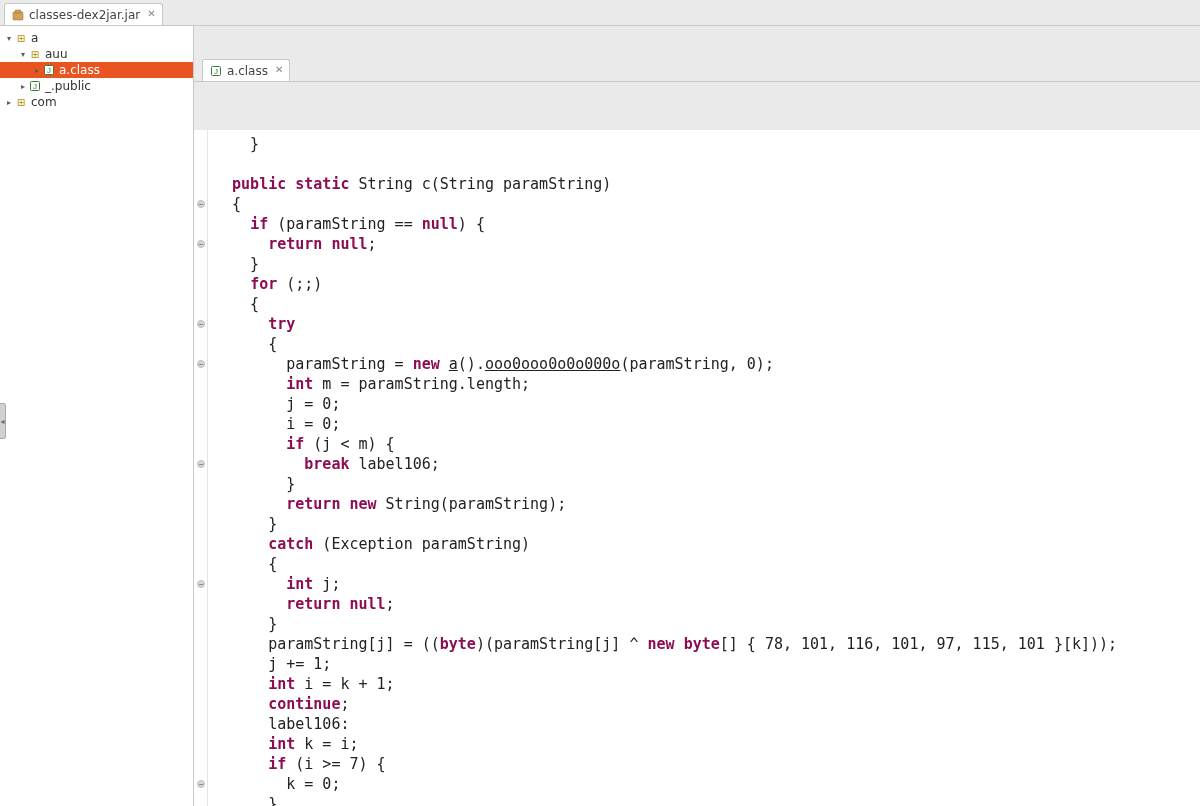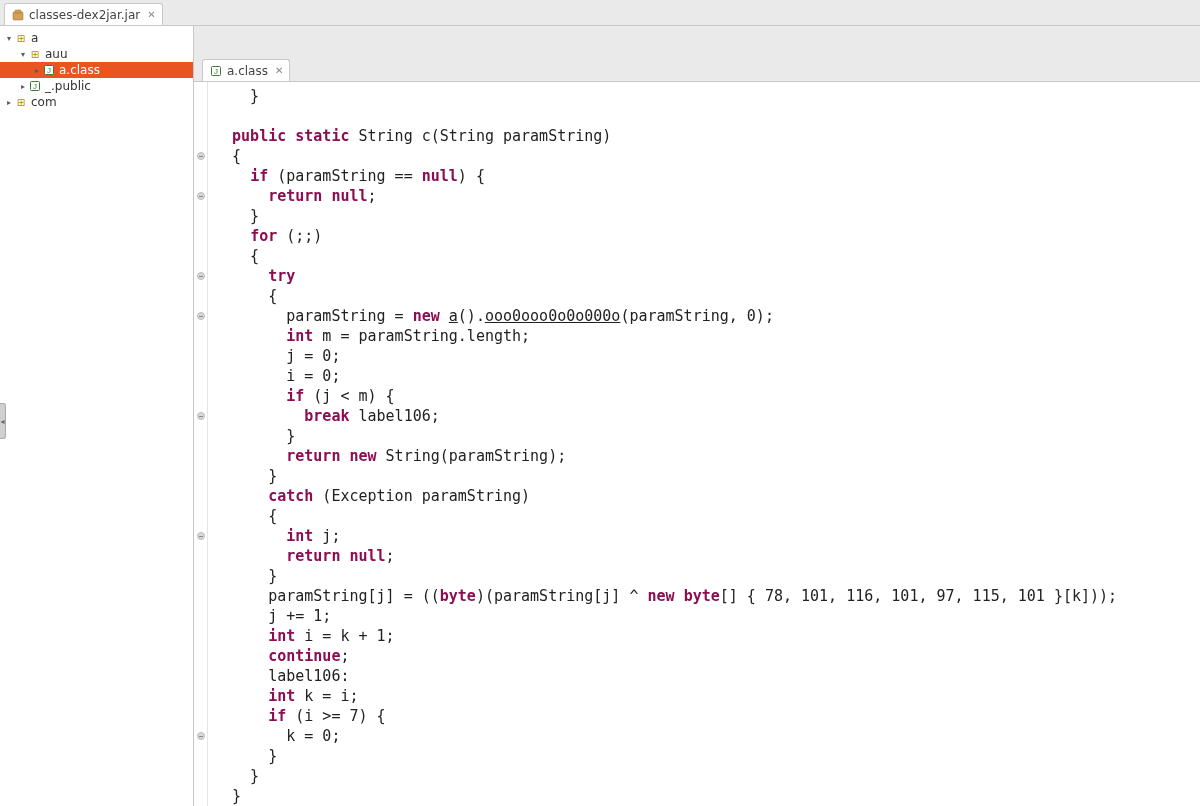--- a/index.html
+++ b/index.html
@@ -20,21 +20,20 @@
     padding-left: 4px;
   }
   .tab {
     height: 22px;
     background: #fff;
     border: 1px solid #c8c8c8;
     border-bottom: none;
     border-radius: 3px 3px 0 0;
     padding: 4px 6px;
     display: flex;
-    align-items: center;
     gap: 4px;
     font-size: 12px;
     color: #444;
   }
   .tab .tab-icon {
     width: 14px; height: 14px;
     display: flex; align-items: center; justify-content: center;
   }
   .tab .close-x {
     font-size: 10px;
@@ -96,20 +95,21 @@
     align-items: flex-end;
     padding-left: 8px;
     border-bottom: 1px solid #c8c8c8;
     background: #eaeaea;
   }
   .editor {
     flex: 1;
     display: flex;
     background: #fff;
     overflow: hidden;
+    margin-top: 48px;
   }
   .gutter {
     width: 14px;
     background: #fff;
     border-right: 1px solid #e5e5e5;
     padding-top: 4px;
   }
   .fold {
     width: 14px;
     height: 20px;

